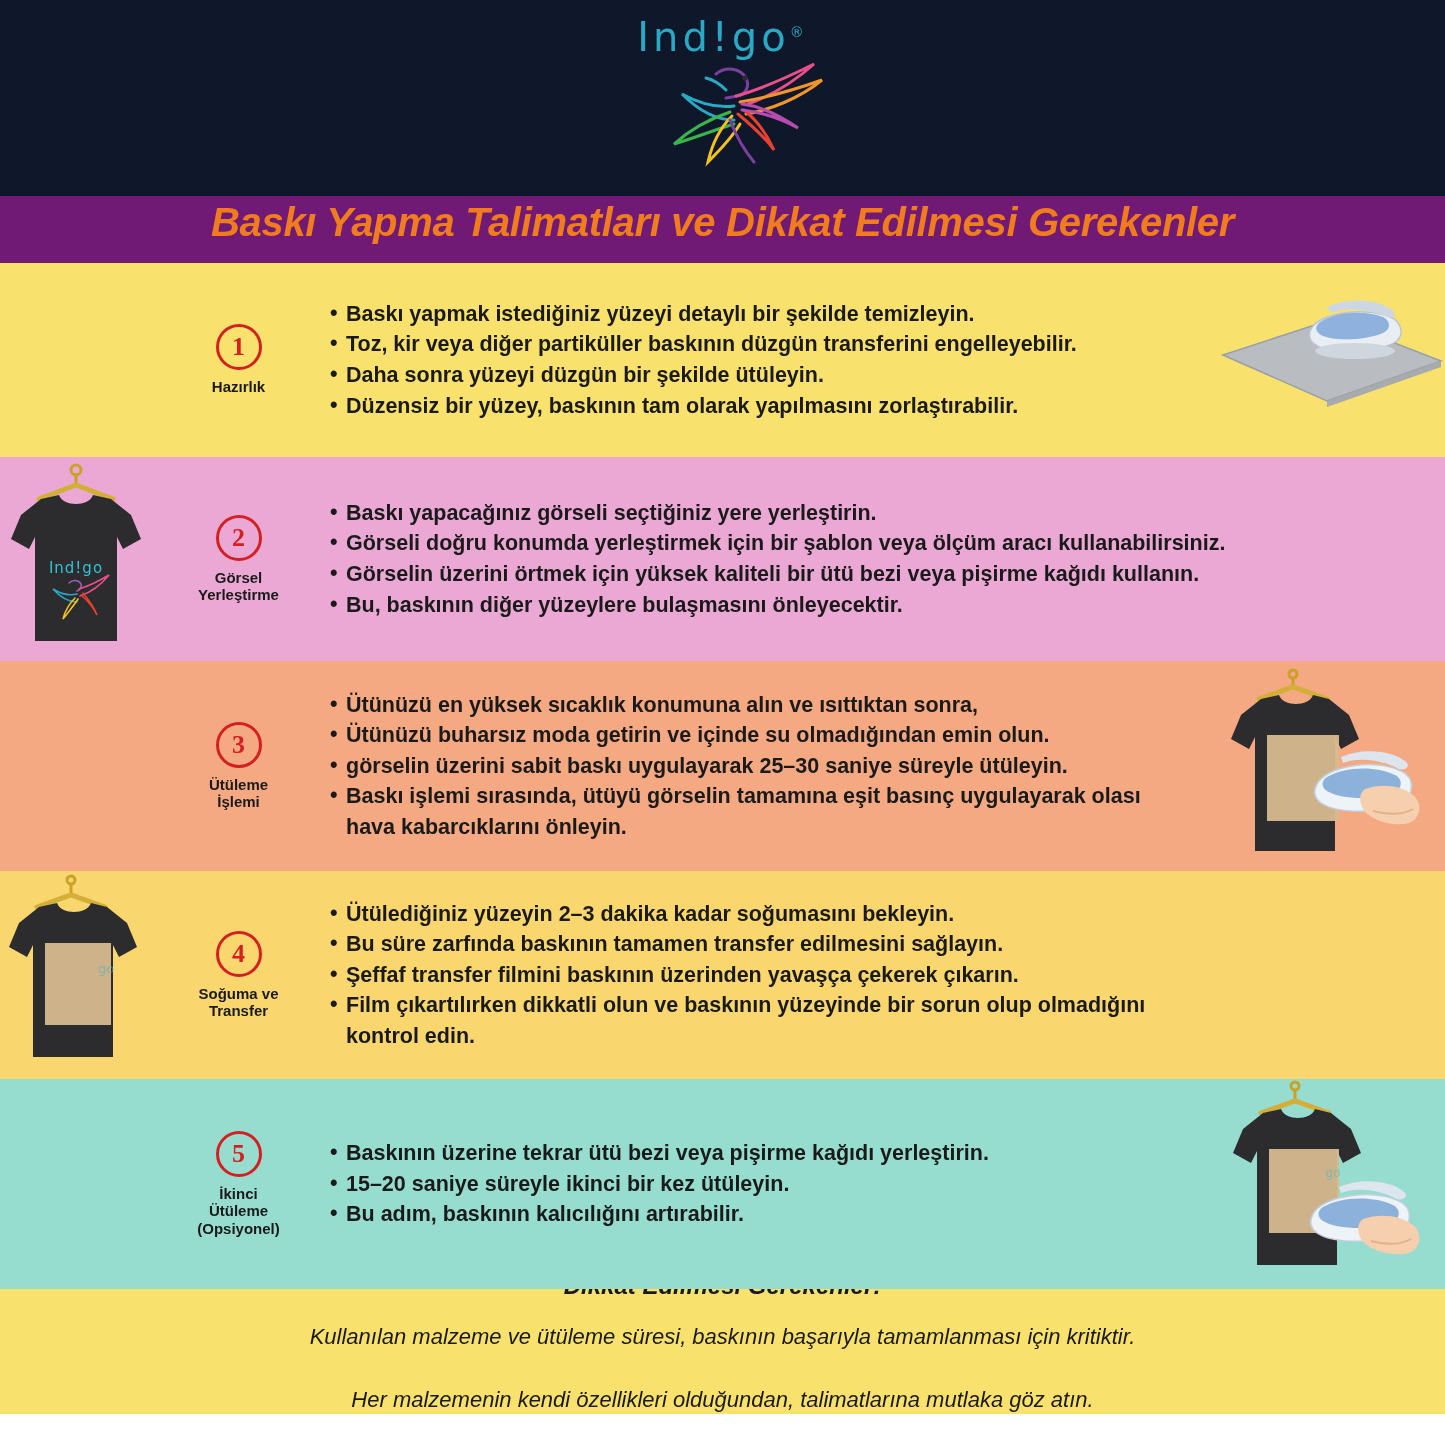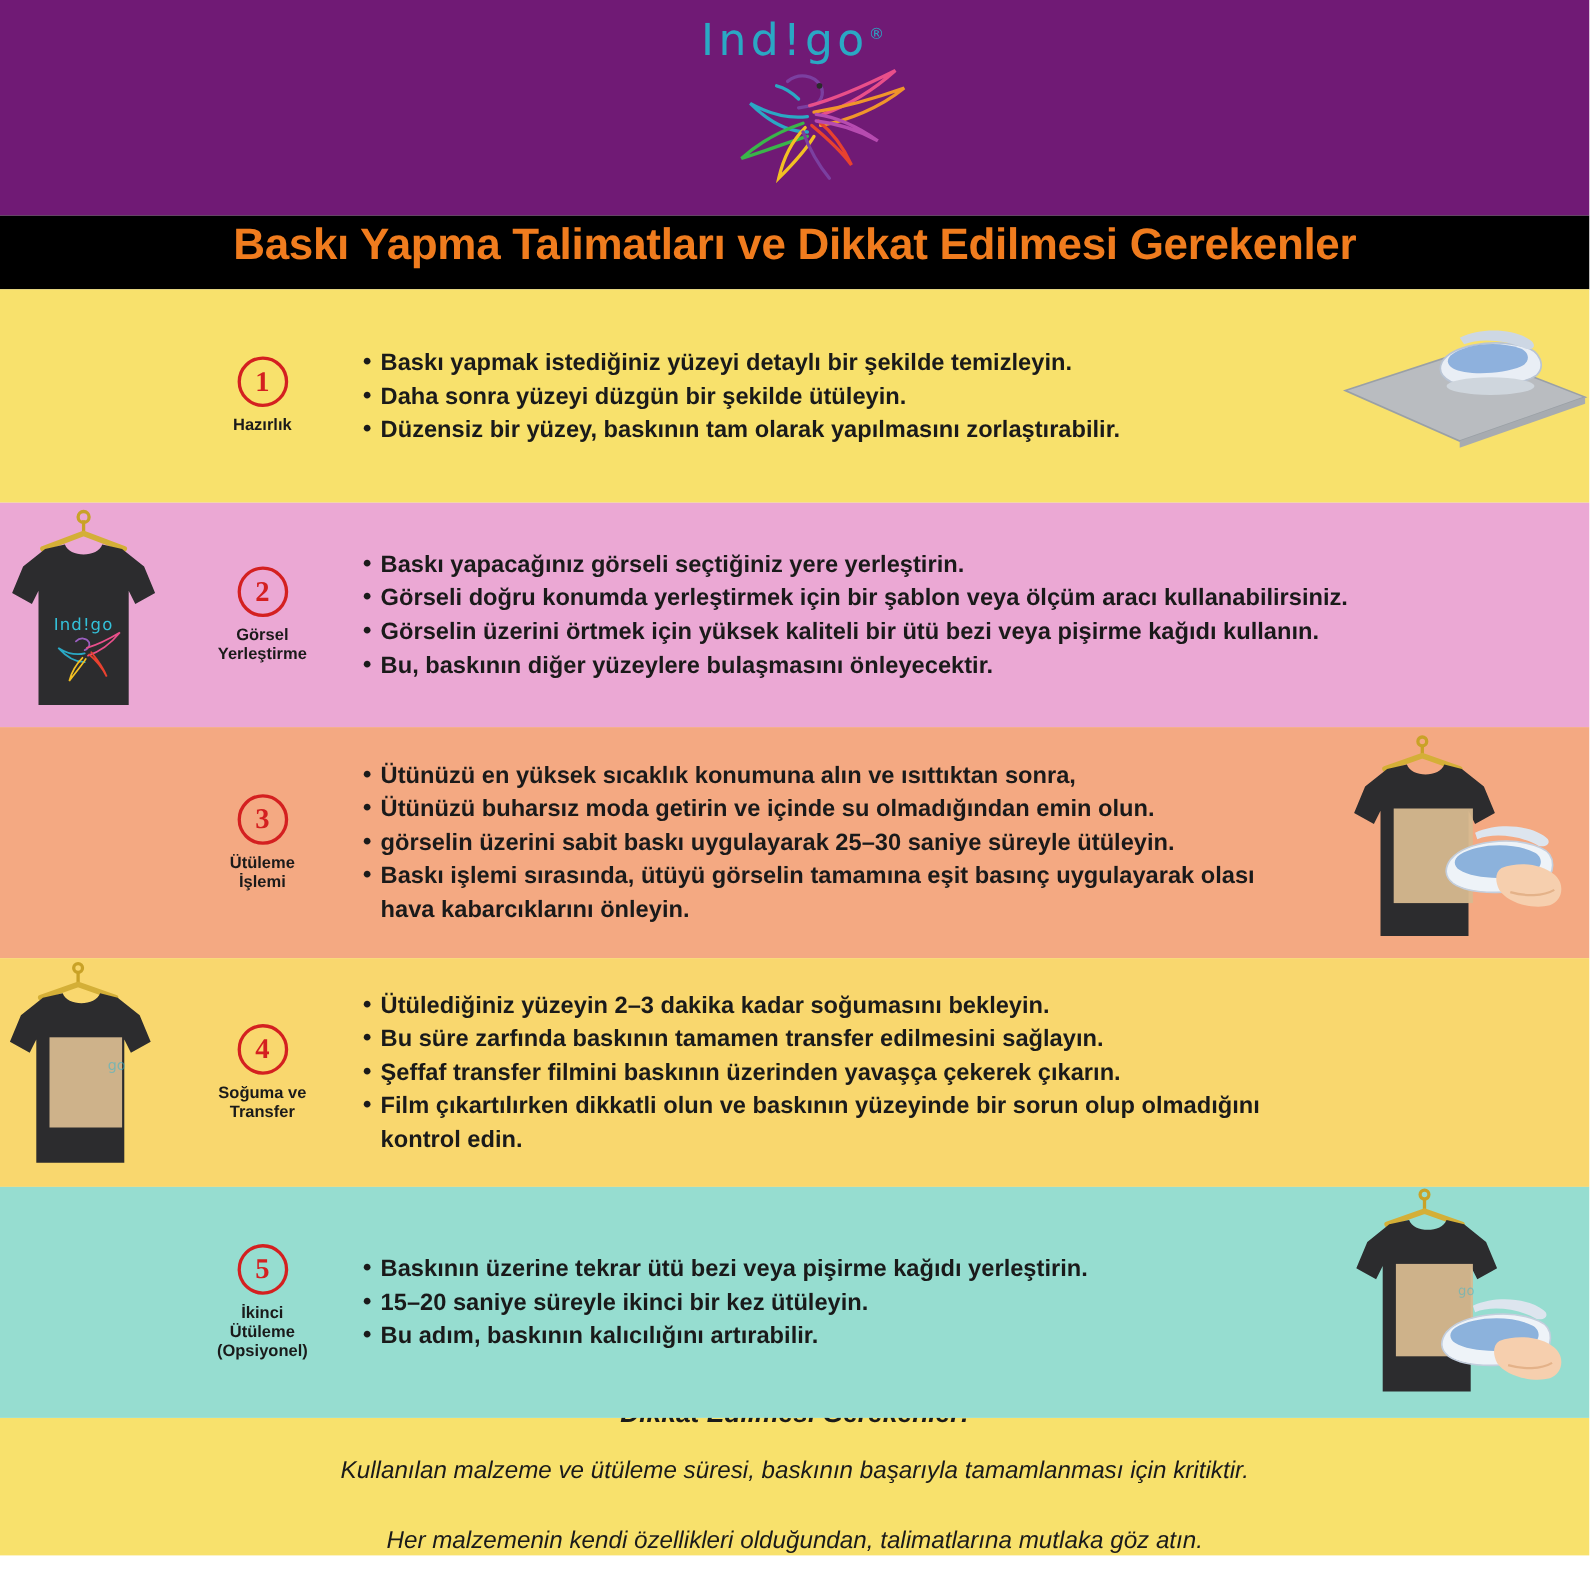--- a/index.html
+++ b/index.html
@@ -12,21 +12,21 @@
     width: 1445px;
     height: 1445px;
     font-family: "Liberation Sans", sans-serif;
     overflow: hidden;
     position: relative;
   }
 
   
   .header {
     height: 196px;
-    background: #701a75;
+    background: #0f172a;
     display: flex;
     flex-direction: column;
     align-items: center;
     justify-content: flex-start;
     padding-top: 14px;
   }
   .logo-wrap {
     position: relative;
     width: 320px;
     height: 170px;
@@ -45,23 +45,24 @@
   .logo-reg {
     font-size: 14px;
     vertical-align: super;
     color: #2aa8c4;
   }
   .bird {
     margin-top: -4px;
   }
 
   .title-bar {
-    background: #000000;
+    background: #701a75;
     text-align: center;
     padding: 4px 0 18px 0;
+    font-style: italic;
   }
   .title-bar h1 {
     margin: 0;
     font-size: 40px;
     font-weight: bold;
     color: #f07c1e;
     letter-spacing: -0.3px;
   }
 
   
@@ -215,20 +216,21 @@
 <div class="step band1 s1">
   <div class="step-left">
     <div class="badge-block">
       <div class="badge">1</div>
       <div class="step-label">Hazırlık</div>
     </div>
   </div>
   <div class="step-body">
     <ul class="bullets">
       <li>Baskı yapmak istediğiniz yüzeyi detaylı bir şekilde temizleyin.</li>
+      <li>Toz, kir veya diğer partiküller baskının düzgün transferini engelleyebilir.</li>
       <li>Daha sonra yüzeyi düzgün bir şekilde ütüleyin.</li>
       <li>Düzensiz bir yüzey, baskının tam olarak yapılmasını zorlaştırabilir.</li>
     </ul>
   </div>
   <div class="art">
     <svg width="230" height="194" viewBox="0 0 230 194">
 
       <polygon points="8,92 118,56 226,98 112,138" fill="#b9bcc0"></polygon>
       <polygon points="8,92 118,56 226,98 112,138" fill="none" stroke="#9aa0a6" stroke-width="1.5"></polygon>
       <polygon points="112,138 226,98 226,104 112,144" fill="#a7abb0"></polygon>

